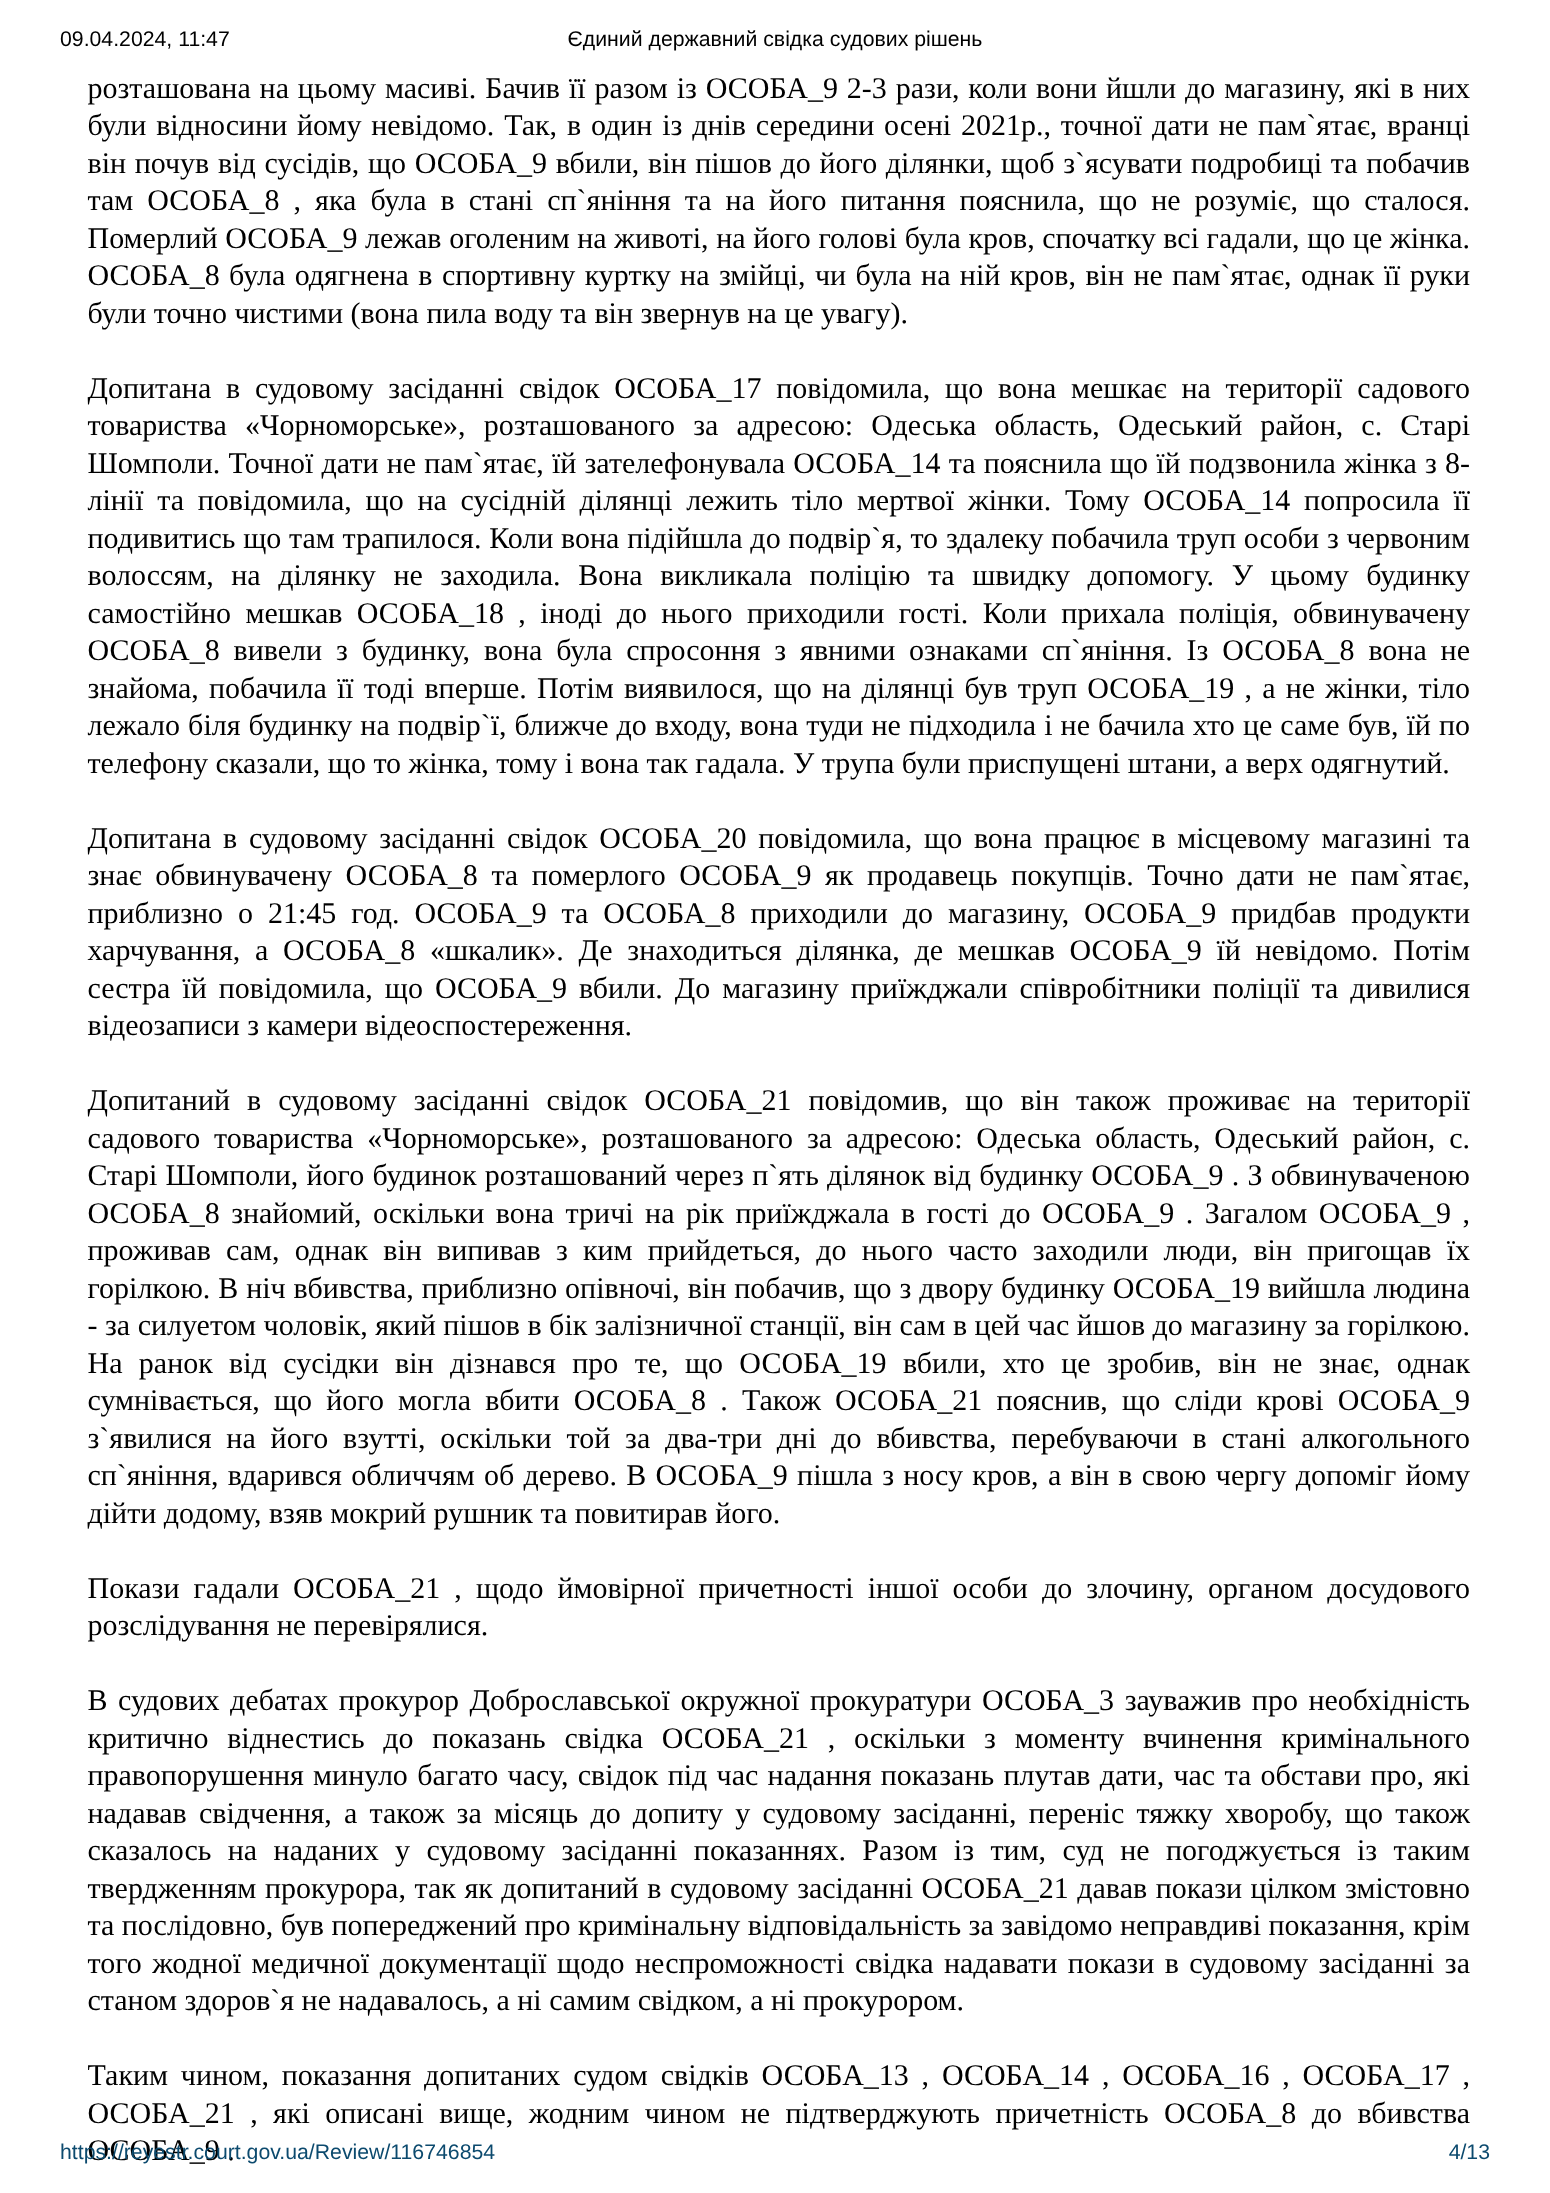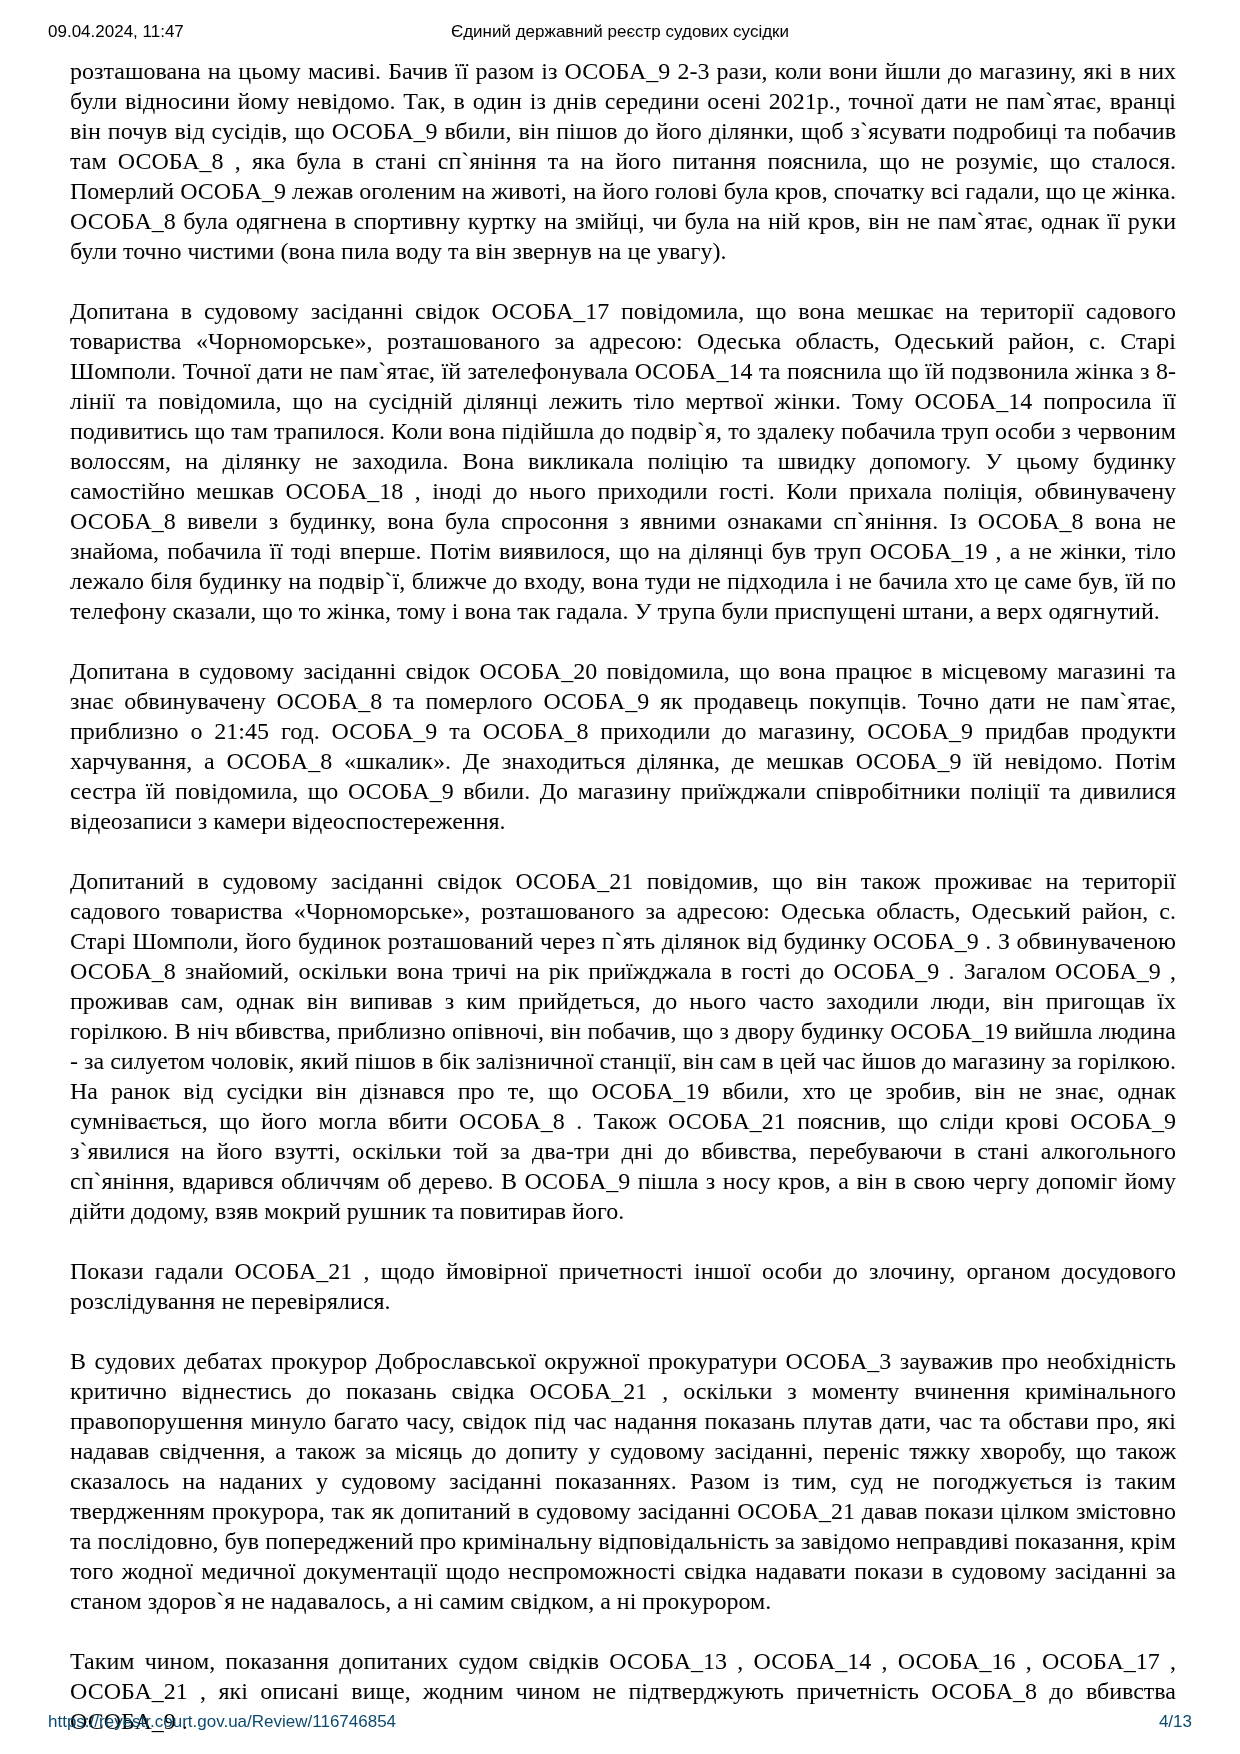--- a/index.html
+++ b/index.html
@@ -79,21 +79,21 @@
     text-align: right;
   }
 </style>
 </head>
 <body>
 
 <div class="page">
 
   <div class="print-header">
     <span class="datetime">09.04.2024, 11:47</span>
-    <span class="doc-title">Єдиний державний реєстр судових сусідки</span>
+    <span class="doc-title">Єдиний державний свідка судових рішень</span>
   </div>
 
   <div class="content">
     <p>розташована на цьому масиві. Бачив її разом із ОСОБА_9 2-3 рази, коли вони йшли до магазину, які в них були відносини йому невідомо. Так, в один із днів середини осені 2021р., точної дати не пам`ятає, вранці він почув від сусідів, що ОСОБА_9 вбили, він пішов до його ділянки, щоб з`ясувати подробиці та побачив там ОСОБА_8 , яка була в стані сп`яніння та на його питання пояснила, що не розуміє, що сталося. Померлий ОСОБА_9 лежав оголеним на животі, на його голові була кров, спочатку всі гадали, що це жінка. ОСОБА_8 була одягнена в спортивну куртку на змійці, чи була на ній кров, він не пам`ятає, однак її руки були точно чистими (вона пила воду та він звернув на це увагу).</p>
     <p>Допитана в судовому засіданні свідок ОСОБА_17 повідомила, що вона мешкає на території садового товариства «Чорноморське», розташованого за адресою: Одеська область, Одеський район, с. Старі Шомполи. Точної дати не пам`ятає, їй зателефонувала ОСОБА_14 та пояснила що їй подзвонила жінка з 8-лінії та повідомила, що на сусідній ділянці лежить тіло мертвої жінки. Тому ОСОБА_14 попросила її подивитись що там трапилося. Коли вона підійшла до подвір`я, то здалеку побачила труп особи з червоним волоссям, на ділянку не заходила. Вона викликала поліцію та швидку допомогу. У цьому будинку самостійно мешкав ОСОБА_18 , іноді до нього приходили гості. Коли прихала поліція, обвинувачену ОСОБА_8 вивели з будинку, вона була спросоння з явними ознаками сп`яніння. Із ОСОБА_8 вона не знайома, побачила її тоді вперше. Потім виявилося, що на ділянці був труп ОСОБА_19 , а не жінки, тіло лежало біля будинку на подвір`ї, ближче до входу, вона туди не підходила і не бачила хто це саме був, їй по телефону сказали, що то жінка, тому і вона так гадала. У трупа були приспущені штани, а верх одягнутий.</p>
     <p>Допитана в судовому засіданні свідок ОСОБА_20 повідомила, що вона працює в місцевому магазині та знає обвинувачену ОСОБА_8 та померлого ОСОБА_9 як продавець покупців. Точно дати не пам`ятає, приблизно о 21:45 год. ОСОБА_9 та ОСОБА_8 приходили до магазину, ОСОБА_9 придбав продукти харчування, а ОСОБА_8 «шкалик». Де знаходиться ділянка, де мешкав ОСОБА_9 їй невідомо. Потім сестра їй повідомила, що ОСОБА_9 вбили. До магазину приїжджали співробітники поліції та дивилися відеозаписи з камери відеоспостереження.</p>
     <p>Допитаний в судовому засіданні свідок ОСОБА_21 повідомив, що він також проживає на території садового товариства «Чорноморське», розташованого за адресою: Одеська область, Одеський район, с. Старі Шомполи, його будинок розташований через п`ять ділянок від будинку ОСОБА_9 . З обвинуваченою ОСОБА_8 знайомий, оскільки вона тричі на рік приїжджала в гості до ОСОБА_9 . Загалом ОСОБА_9 , проживав сам, однак він випивав з ким прийдеться, до нього часто заходили люди, він пригощав їх горілкою. В ніч вбивства, приблизно опівночі, він побачив, що з двору будинку ОСОБА_19 вийшла людина - за силуетом чоловік, який пішов в бік залізничної станції, він сам в цей час йшов до магазину за горілкою. На ранок від сусідки він дізнався про те, що ОСОБА_19 вбили, хто це зробив, він не знає, однак сумнівається, що його могла вбити ОСОБА_8 . Також ОСОБА_21 пояснив, що сліди крові ОСОБА_9 з`явилися на його взутті, оскільки той за два-три дні до вбивства, перебуваючи в стані алкогольного сп`яніння, вдарився обличчям об дерево. В ОСОБА_9 пішла з носу кров, а він в свою чергу допоміг йому дійти додому, взяв мокрий рушник та повитирав його.</p>
     <p>Покази гадали ОСОБА_21 , щодо ймовірної причетності іншої особи до злочину, органом досудового розслідування не перевірялися.</p>
     <p>В судових дебатах прокурор Доброславської окружної прокуратури ОСОБА_3 зауважив про необхідність критично віднестись до показань свідка ОСОБА_21 , оскільки з моменту вчинення кримінального правопорушення минуло багато часу, свідок під час надання показань плутав дати, час та обстави про, які надавав свідчення, а також за місяць до допиту у судовому засіданні, переніс тяжку хворобу, що також сказалось на наданих у судовому засіданні показаннях. Разом із тим, суд не погоджується із таким твердженням прокурора, так як допитаний в судовому засіданні ОСОБА_21 давав покази цілком змістовно та послідовно, був попереджений про кримінальну відповідальність за завідомо неправдиві показання, крім того жодної медичної документації щодо неспроможності свідка надавати покази в судовому засіданні за станом здоров`я не надавалось, а ні самим свідком, а ні прокурором.</p>
     <p>Таким чином, показання допитаних судом свідків ОСОБА_13 , ОСОБА_14 , ОСОБА_16 , ОСОБА_17 , ОСОБА_21 , які описані вище, жодним чином не підтверджують причетність ОСОБА_8 до вбивства ОСОБА_9 .</p>

